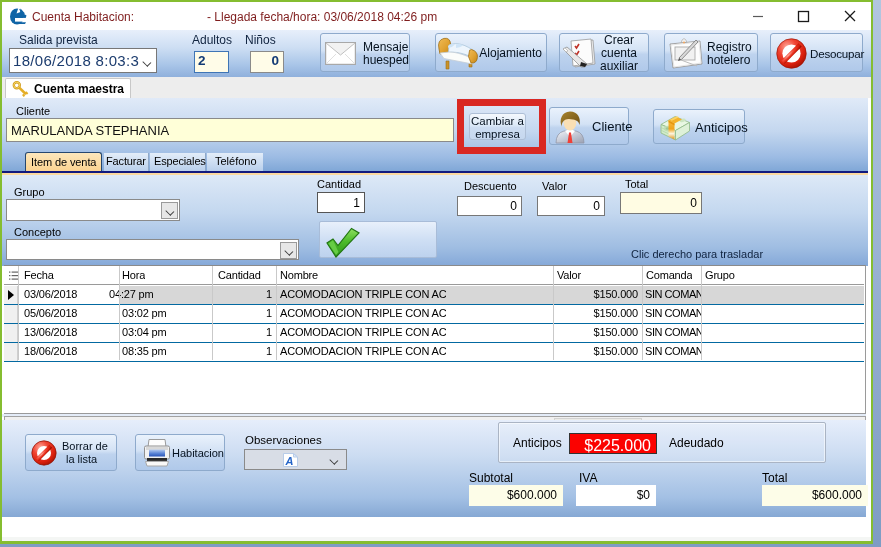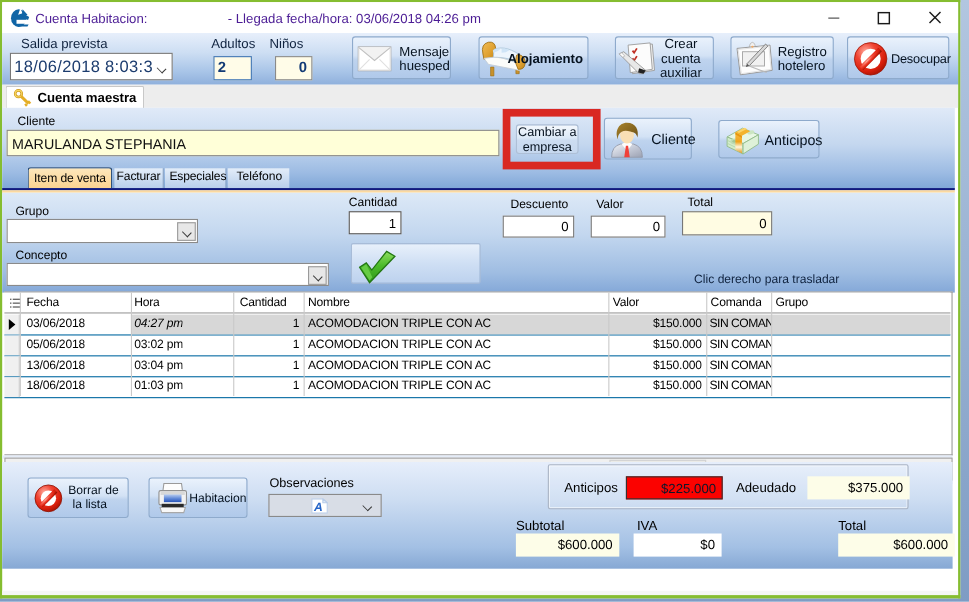--- a/index.html
+++ b/index.html
@@ -1,21 +1,21 @@
 <!DOCTYPE html>
 <html><head>
 <meta charset="utf-8">
 <style>
 * { margin:0; padding:0; box-sizing:border-box; }
 html,body { width:881px; height:547px; overflow:hidden; }
 body { font-family:"Liberation Sans", sans-serif; background:linear-gradient(#b2c6e0, #7e9cc4); position:relative; }
 .abs { position:absolute; }
 #win { left:0; top:0; width:873px; height:544px; border-left:2px solid #85bd30; border-top:2px solid #85bd30; border-right:2px solid #85bd30; background:#fff; }
 #titlebar { left:2px; top:2px; width:869px; height:28px; background:#fff; }
-.ttxt { font-size:12px; color:#4c1d95; top:8px; }
+.ttxt { font-size:12px; color:#7f1d1d; top:8px; }
 #toolbar { left:2px; top:30px; width:869px; height:47px;
   background:linear-gradient(#e7effb 0%, #cddef3 38%, #a9c5e8 74%, #8fb0dc 100%); }
 #tabstrip { left:2px; top:77px; width:869px; height:21px; background:#ededed; }
 #mastertab { left:5px; top:78px; width:126px; height:21px; background:#fff; border:1px solid #c8c8c8; border-bottom:none; border-radius:2px 2px 0 0; }
 #clientpanel { left:2px; top:98px; width:866px; height:74px;
   background:linear-gradient(#e0eaf8 0%, #c4d7ef 45%, #9cbbe3 80%, #7ea6d6 100%); }
 #navline1 { left:2px; top:171px; width:866px; height:2px; background:#10197e; }
 #formpanel { left:2px; top:173px; width:866px; height:93px; border-top:2px solid #fbd9a0;
   background:linear-gradient(#dde9f7 0%, #c3d7ef 42%, #9fbde2 80%, #84a8d8 100%); }
 
@@ -78,21 +78,21 @@
   </div>
   <div class="btn" style="left:318px; top:3px; width:90px; height:39px;">
     <svg class="abs" style="left:4px; top:8px;" width="31" height="23" viewBox="0 0 31 23">
       <rect x="0.5" y="0.5" width="30" height="22" fill="#fbfbfb" stroke="#a8a8a8"></rect>
       <rect x="1.5" y="1.5" width="28" height="20" fill="#fff" stroke="#ececec"></rect>
       <path d="M1 1 L15.5 13 L30 1" fill="#f2f2f2" stroke="#c0c0c0" stroke-width="1"></path>
       <path d="M1 22 L11 12 M30 22 L20 12" fill="none" stroke="#e0e0e0" stroke-width="1"></path>
     </svg>
     <div class="abs btxt" style="left:42px; top:7px;">Mensaje<br>huesped</div>
   </div>
-  <div class="btn" style="left:433px; top:3px; width:100px; height:39px;font-weight:bold;">
+  <div class="btn" style="left:433px; top:3px; width:112px; height:39px;">
     <svg class="abs" style="left:1px; top:2px;" width="42" height="36" viewBox="0 0 42 36">
       <defs>
         <linearGradient id="gold" x1="0" y1="0" x2="1" y2="1">
           <stop offset="0%" stop-color="#f0bb55"></stop>
             <stop offset="55%" stop-color="#e0a232"></stop>
             <stop offset="100%" stop-color="#c08418"></stop>
         </linearGradient>
       </defs>
       <path d="M9 25 L9 33 L12 33 L12 25 Z M32 24 L32 31 L35 31 L35 24 Z" fill="#c9922a" stroke="#9f6f15" stroke-width="0.6"></path>
       <path d="M2 13 Q0 4 7 2.4 Q13 1.4 13.6 8 L14 16 L3 18 Z" fill="url(#gold)" stroke="#9f6f15" stroke-width="0.8"></path>
@@ -291,21 +291,21 @@
     <span class="gcell" style="left:701px; top:3px;">Grupo</span>
   </div>
   <div class="grow" style="top:20px;">
     <div class="abs" style="left:115px; top:0; width:745px; height:18px; background:#d7d7d7;"></div>
     <div class="rowhdr">
         <svg class="abs" style="left:3px; top:4px;" width="8" height="10" viewBox="0 0 8 10">
           <path d="M1 0 L7 5 L1 10 Z" fill="#000"></path>
         </svg>
       </div>
     <span class="gcell" style="left:20px; top:2px;">03/06/2018</span>
-    <span class="gcell" style="left:118px; top:2px;font-style:italic;">04:27 pm</span>
+    <span class="gcell" style="left:105px; top:2px;">04:27 pm</span>
     <span class="gcell" style="right:592px; top:2px;">1</span>
     <span class="gcell" style="left:276px; top:2px;">ACOMODACION TRIPLE CON AC</span>
     <span class="gcell" style="left:549px; width:85px; top:2px; text-align:right;">$150.000</span>
     <span class="gcell" style="left:641px; top:2px; width:56px; letter-spacing:-0.45px;">SIN COMAND</span>
   </div>
   <div class="grow" style="top:39px;">
     <div class="rowhdr"></div>
     <span class="gcell" style="left:20px; top:2px;">05/06/2018</span>
     <span class="gcell" style="left:118px; top:2px;">03:02 pm</span>
     <span class="gcell" style="right:592px; top:2px;">1</span>
@@ -318,21 +318,21 @@
     <span class="gcell" style="left:20px; top:2px;">13/06/2018</span>
     <span class="gcell" style="left:118px; top:2px;">03:04 pm</span>
     <span class="gcell" style="right:592px; top:2px;">1</span>
     <span class="gcell" style="left:276px; top:2px;">ACOMODACION TRIPLE CON AC</span>
     <span class="gcell" style="left:549px; width:85px; top:2px; text-align:right;">$150.000</span>
     <span class="gcell" style="left:641px; top:2px; width:56px; letter-spacing:-0.45px;">SIN COMAND</span>
   </div>
   <div class="grow" style="top:77px;">
     <div class="rowhdr"></div>
     <span class="gcell" style="left:20px; top:2px;">18/06/2018</span>
-    <span class="gcell" style="left:118px; top:2px;">01:03 pm</span>
+    <span class="gcell" style="left:118px; top:2px;">08:35 pm</span>
     <span class="gcell" style="right:592px; top:2px;">1</span>
     <span class="gcell" style="left:276px; top:2px;">ACOMODACION TRIPLE CON AC</span>
     <span class="gcell" style="left:549px; width:85px; top:2px; text-align:right;">$150.000</span>
     <span class="gcell" style="left:641px; top:2px; width:56px; letter-spacing:-0.45px;">SIN COMAND</span>
   </div>
   <div class="gh" style="left:14px;"></div>
   <div class="gh" style="left:115px;"></div>
   <div class="gh" style="left:208px;"></div>
   <div class="gh" style="left:272px;"></div>
   <div class="gh" style="left:549px;"></div>
@@ -377,26 +377,23 @@
     <svg class="abs" style="left:38px; top:3px;" width="15" height="14" viewBox="0 0 15 14">
       <path d="M0.5 0.5 L10.5 0.5 L14.5 4 L14.5 13.5 L0.5 13.5 Z" fill="#fff" stroke="#b8cce8"></path>
       <path d="M10.5 0.5 L10.5 4 L14.5 4 Z" fill="#dce9f8" stroke="#b8cce8"></path>
       <text x="6.5" y="11.5" font-size="11" font-weight="bold" font-style="italic" fill="#2464c8" text-anchor="middle" font-family="Liberation Sans">A</text>
     </svg>
     <span class="cbchev" style="left:auto; right:8px; top:7px;"></span>
   </div>
   <div class="abs" style="left:496px; top:2px; width:328px; height:41px; border:1px solid #aab4c4; border-radius:2px; box-shadow:inset 0 0 0 1px rgba(255,255,255,0.55); background:rgba(255,255,255,0.10);">
     <span class="abs" style="left:14px; top:13px; font-size:12px; color:#000;">Anticipos</span>
     <div class="abs" style="left:70px; top:10px; width:88px; height:21px; background:#fb0200; border:1px solid #333;">
-      <span class="abs" style="right:5px; top:3px; font-size:12px; color:#0f172a;">$225.000</span>
+      <span class="abs" style="right:5px; top:3px; font-size:16px; color:#ffffff;">$225.000</span>
     </div>
     <span class="abs" style="left:170px; top:13px; font-size:12px; color:#000;">Adeudado</span>
-    <div class="abs" style="left:235px; top:10px; width:93px; height:21px; background:#fdfde8;">
-      <span class="abs" style="right:6px; top:3px; font-size:12px; color:#000;">$375.000</span>
-    </div>
   </div>
   <span class="abs" style="left:467px; top:51px; font-size:12px; color:#000;">Subtotal</span>
   <div class="abs" style="left:467px; top:65px; width:94px; height:21px; background:#fdfde8;">
     <span class="abs" style="right:6px; top:3px; font-size:12px; color:#000;">$600.000</span>
   </div>
   <span class="abs" style="left:577px; top:51px; font-size:12px; color:#000;">IVA</span>
   <div class="abs" style="left:574px; top:65px; width:80px; height:21px; background:#fff;">
     <span class="abs" style="right:6px; top:3px; font-size:12px; color:#000;">$0</span>
   </div>
   <span class="abs" style="left:760px; top:51px; font-size:12px; color:#000;">Total</span>

